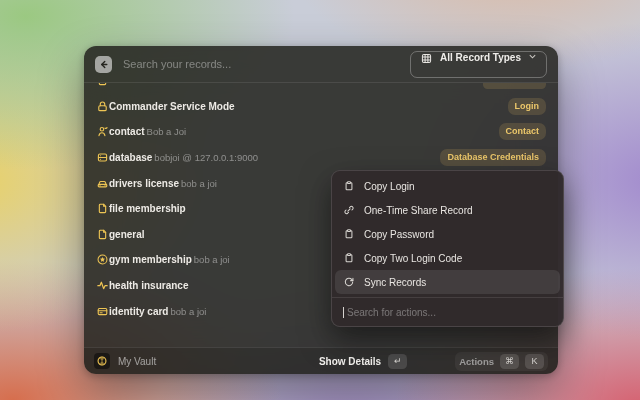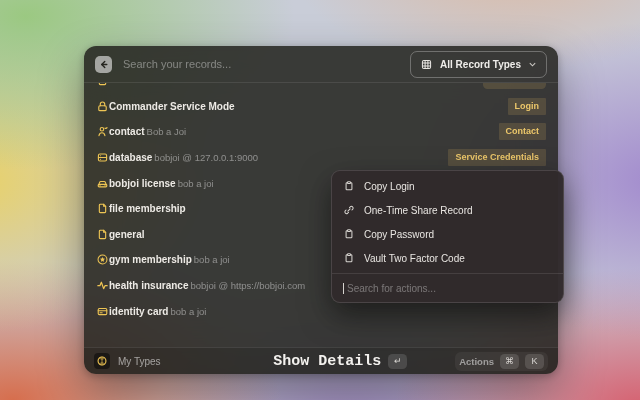--- a/index.html
+++ b/index.html
@@ -25,32 +25,32 @@
   }
   
   .searchbar{height:36px;flex:none;display:flex;align-items:center;gap:9px;
     padding:0 11px;border-bottom:1px solid rgba(255,255,255,0.09);}
   .back-btn{width:17px;height:17px;flex:none;border-radius:5px;border:none;
     background:rgba(255,255,255,0.55);color:#26261f;font-size:11px;line-height:17px;
     display:flex;align-items:center;justify-content:center;padding:0;cursor:pointer;}
   .search-input{flex:1;background:transparent;border:none;outline:none;
     font-family:"Liberation Sans",sans-serif;font-size:11px;color:#edeae5;min-width:0;}
   .search-input::placeholder{color:rgba(255,255,255,0.38);}
-  .filter{flex:none;height:25px;display:flex;align-items:center;gap:7px;
+  .filter{flex:none;height:25px;display:flex;align-items:flex-start;gap:7px;
     border:1px solid rgba(255,255,255,0.28);border-radius:7px;padding:0 9px;cursor:pointer;}
   .filter-label{font-size:10px;font-weight:700;color:#efedea;white-space:nowrap;}
   
   .list{flex:1;overflow:hidden;padding:0 12px;position:relative;}
   .row{height:25.6px;display:flex;align-items:center;}
   .row-icon{flex:none;display:flex;}
   .title{font-size:10px;font-weight:700;color:#edeae5;white-space:nowrap;}
   .subtitle{font-size:9.5px;color:rgba(255,255,255,0.42);white-space:nowrap;margin-left:2px;}
   .subtitle:empty{display:none;}
   .badge{margin-left:auto;flex:none;font-size:9px;font-weight:700;color:#ecc76a;
-    background:rgba(255,203,96,0.14);border-radius:1px;padding:4px 7px;line-height:1;}
+    background:rgba(255,203,96,0.14);border-radius:7px;padding:4px 7px;line-height:1;}
   .badge:empty{display:none;}
   .row.partial{margin-top:-15px;}
   .badge-stub{margin-left:auto;width:63px;height:17px;border-radius:4.5px;
     background:rgba(255,203,96,0.14);}
   
   .menu{position:absolute;left:247px;top:124px;width:225px;z-index:6;
     background:rgba(47,41,43,0.97);border:1px solid rgba(255,255,255,0.13);
     border-radius:9px;box-shadow:0 12px 30px rgba(0,0,0,0.5);
     padding:3px;display:flex;flex-direction:column;}
   .menu-item{height:24px;display:flex;align-items:center;gap:9px;padding:0 8px;
@@ -64,21 +64,21 @@
     font-family:"Liberation Sans",sans-serif;font-size:10px;color:#e9e6e2;min-width:0;}
   .menu-search-input::placeholder{color:rgba(255,255,255,0.35);}
   
   .footer{height:26px;flex:none;display:flex;align-items:center;gap:8px;padding:0 10px;
     border-top:1px solid rgba(255,255,255,0.09);background:rgba(0,0,0,0.12);
     border-radius:0 0 12px 12px;}
   .vault-icon{width:16px;height:16px;flex:none;border-radius:4px;background:rgba(0,0,0,0.45);
     display:flex;align-items:center;justify-content:center;}
   .vault-label{font-size:10px;color:rgba(255,255,255,0.55);}
   .footer-right{margin-left:auto;display:flex;align-items:center;gap:7px;}
-  .show-details{font-size:15px;font-weight:700;color:#f3f1ee;cursor:pointer;font-family:Liberation Mono, monospace;}
+  .show-details{font-size:10px;font-weight:700;color:#f3f1ee;cursor:pointer;}
   .keycap{min-width:11px;text-align:center;background:rgba(255,255,255,0.13);
     border-radius:4.5px;padding:3px 4px;font-size:9px;color:#d9d6d2;line-height:1;cursor:pointer;}
   .actions-group{display:flex;align-items:center;gap:6px;background:rgba(255,255,255,0.05);
     border-radius:6px;padding:2px 4px;cursor:pointer;margin-left:41px;}
   .actions-label{font-size:9.5px;font-weight:600;color:rgba(255,255,255,0.5);}
   svg{display:block;}
 </style>
 </head>
 <body>
 
@@ -144,32 +144,32 @@
     <div class="row">
       <span class="row-icon">
         <svg width="13" height="13" viewBox="0 0 14 14" fill="none" stroke="#eec554" stroke-width="1.2" stroke-linecap="round" stroke-linejoin="round">
           <rect x="2.6" y="3.2" width="8.8" height="7.6" rx="1.6"></rect>
             <path d="M2.6 7h8.8"></path>
             <path d="M4.9 5.1h.01M4.9 8.9h.01"></path>
         </svg>
       </span>
       <span class="title">database</span>
       <span class="subtitle">bobjoi @ 127.0.0.1:9000</span>
-      <span class="badge">Service Credentials</span>
+      <span class="badge">Database Credentials</span>
     </div>
 
     <div class="row">
       <span class="row-icon">
         <svg width="13" height="13" viewBox="0 0 14 14" fill="none" stroke="#eec554" stroke-width="1.2" stroke-linecap="round" stroke-linejoin="round">
           <path d="M3.1 8.2l.8-2.4c.2-.6.6-.9 1.2-.9h3.8c.6 0 1 .3 1.2.9l.8 2.4"></path>
           <rect x="2.4" y="8" width="9.2" height="2.6" rx="0.9"></rect>
             <path d="M4.3 9.3h.01M9.7 9.3h.01"></path>
         </svg>
       </span>
-      <span class="title">bobjoi license</span>
+      <span class="title">drivers license</span>
       <span class="subtitle">bob a joi</span>
 
     </div>
 
     <div class="row">
       <span class="row-icon">
         <svg width="13" height="13" viewBox="0 0 14 14" fill="none" stroke="#eec554" stroke-width="1.2" stroke-linecap="round" stroke-linejoin="round">
           <path d="M8.2 2.4H4.6c-.6 0-1 .4-1 1v7c0 .6.4 1 1 1h4.8c.6 0 1-.4 1-1V4.6z"></path>
             <path d="M8.2 2.4v2.2h2.2"></path>
         </svg>
@@ -201,21 +201,20 @@
 
     </div>
 
     <div class="row">
       <span class="row-icon">
         <svg width="13" height="13" viewBox="0 0 14 14" fill="none" stroke="#eec554" stroke-width="1.3" stroke-linecap="round" stroke-linejoin="round">
           <path d="M2 7.2h2.2L5.8 3.5l2.4 6.9 1.5-3.2H12"></path>
         </svg>
       </span>
       <span class="title">health insurance</span>
-      <span class="subtitle">bobjoi @ https://bobjoi.com</span>
 
     </div>
 
     <div class="row">
       <span class="row-icon">
         <svg width="13" height="13" viewBox="0 0 14 14" fill="none" stroke="#eec554" stroke-width="1.2" stroke-linecap="round" stroke-linejoin="round">
           <rect x="2.4" y="3.8" width="9.2" height="6.6" rx="1.2"></rect>
             <path d="M2.4 6.2h9.2"></path>
             <path d="M4.4 8.4h2.2"></path>
         </svg>
@@ -247,37 +246,44 @@
         <path d="M5.3 3.1h-.7c-.6 0-1 .4-1 1v6.3c0 .6.4 1 1 1h4.8c.6 0 1-.4 1-1V4.1c0-.6-.4-1-1-1h-.7"></path>
         <rect x="5.3" y="2" width="3.4" height="2" rx="0.6"></rect>
       </svg>
       <span class="menu-label">Copy Password</span>
     </div>
     <div class="menu-item">
       <svg width="12" height="12" viewBox="0 0 14 14" fill="none" stroke="#d8d5d1" stroke-width="1.2" stroke-linecap="round" stroke-linejoin="round">
         <path d="M5.3 3.1h-.7c-.6 0-1 .4-1 1v6.3c0 .6.4 1 1 1h4.8c.6 0 1-.4 1-1V4.1c0-.6-.4-1-1-1h-.7"></path>
         <rect x="5.3" y="2" width="3.4" height="2" rx="0.6"></rect>
       </svg>
-      <span class="menu-label">Vault Two Factor Code</span>
+      <span class="menu-label">Copy Two Login Code</span>
+    </div>
+    <div class="menu-item selected">
+      <svg width="12" height="12" viewBox="0 0 14 14" fill="none" stroke="#d8d5d1" stroke-width="1.2" stroke-linecap="round" stroke-linejoin="round">
+        <path d="M11.3 7a4.3 4.3 0 1 1-1.2-3l1.3 1.3"></path>
+        <path d="M11.6 2.7v2.7H8.9"></path>
+      </svg>
+      <span class="menu-label">Sync Records</span>
     </div>
     <div class="menu-divider"></div>
     <div class="menu-search">
       <span class="caret"></span>
       <input class="menu-search-input" type="text" placeholder="Search for actions..." style="">
     </div>
   </div>
 
   <div class="footer">
     <span class="vault-icon">
       <svg width="12" height="12" viewBox="0 0 14 14" fill="none" stroke="#eec554" stroke-linecap="round">
         <circle cx="7" cy="7" r="4.6" stroke-width="1.3"></circle>
         <path d="M7 2.4v9.2M4.1 3.7c1.8 1.5 4 1.5 5.8 0M4.1 10.3c1.8-1.5 4-1.5 5.8 0" stroke-width="0.8"></path>
       </svg>
     </span>
-    <span class="vault-label">My Types</span>
+    <span class="vault-label">My Vault</span>
     <div class="footer-right">
       <span class="show-details">Show Details</span>
       <span class="keycap">↵</span>
       <span class="actions-group">
         <span class="actions-label">Actions</span>
         <span class="keycap">⌘</span>
         <span class="keycap">K</span>
       </span>
     </div>
   </div>

